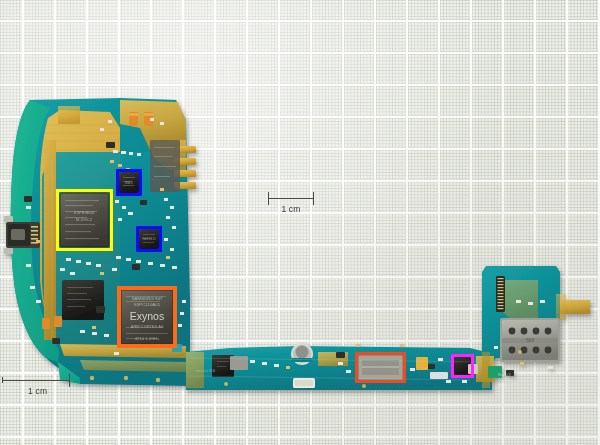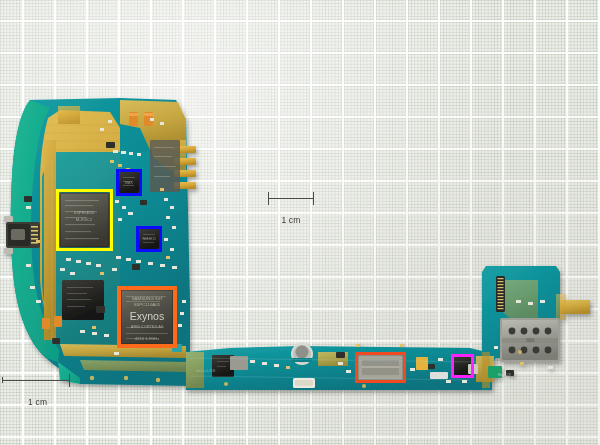--- a/index.html
+++ b/index.html
@@ -32,21 +32,21 @@
     background:
       radial-gradient(circle at 30% 20%, rgba(255,255,255,.55), rgba(0,0,0,0) 60%),
       radial-gradient(circle at 85% 90%, rgba(205,205,195,.35), rgba(0,0,0,0) 55%);
     pointer-events:none;
   }
   
   .scalebar{position:absolute;}
   .sb-line{position:absolute;left:0;top:8px;height:1.4px;background:#4a4a48;}
   .sb-cap{position:absolute;top:2px;width:1.4px;height:13px;background:#4a4a48;}
   .sb-label{
-    position:absolute;top:25px;left:50%;transform:translateX(-50%);
+    position:absolute;top:14px;left:50%;transform:translateX(-50%);
     font-size:8.5px;color:#3b3b39;letter-spacing:.2px;
     font-family:"Liberation Sans", sans-serif;white-space:nowrap;
   }
   
   #pcb{position:absolute;left:0;top:0;width:600px;height:445px;}
   
   .hl{position:absolute;box-sizing:border-box;}
 </style>
 </head>
 <body>

